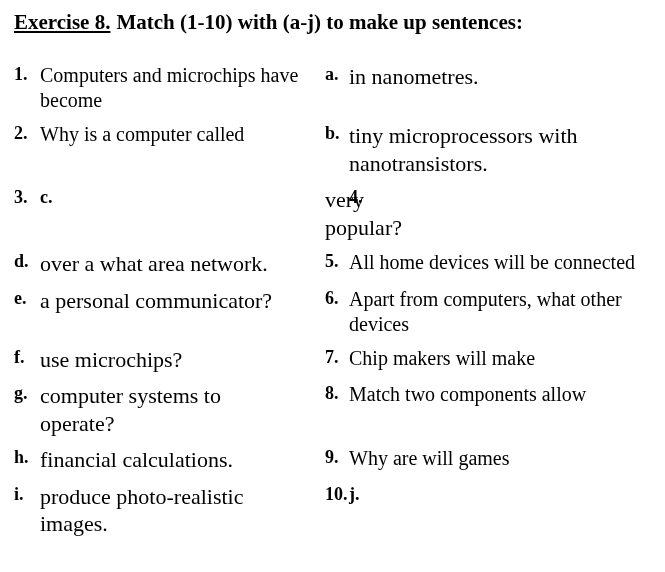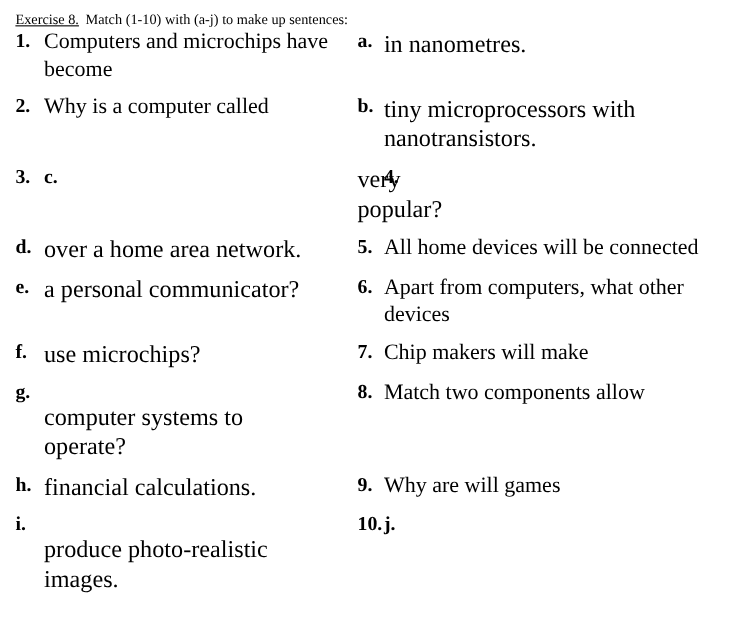--- a/index.html
+++ b/index.html
@@ -15,24 +15,24 @@
     overflow: hidden;
   }
   .page {
     position: relative;
     width: 665px;
     height: 572px;
     box-sizing: border-box;
     padding: 10px 14px 0 14px;
   }
   .exercise-heading {
-    font-size: 13px;
-    font-weight: normal;
+    font-size: 21px;
+    font-weight: bold;
     line-height: 1.2;
-    margin-bottom: 0;
+    margin-bottom: 28px;
     white-space: nowrap;
   }
   .exercise-heading .ex-label {
     text-decoration: underline;
   }
   .exercise-heading .ex-prompt {
     margin-left: 6px;
   }
   .match-grid {
     display: grid;
@@ -61,21 +61,20 @@
     padding-bottom: 9px;
     white-space: nowrap;
   }
   .right-text {
     font-size: 22px;
     line-height: 1.25;
     padding-bottom: 9px;
   }
   .justify-spread {
     text-align: justify;
-    margin-top: 20px;
   }
   .justify-spread > span {
     display: inline-block;
     width: 100%;
   }
   .spread-line {
     display: flex;
     justify-content: space-between;
     width: 100%;
   }
@@ -100,21 +99,21 @@
     <div class="left-text">Why is a computer called</div>
     <div class="letter">b.</div>
     <div class="right-text">tiny microprocessors with nanotransistors.</div>
 
     <div class="num">3.</div>
     <div class="letter">c.</div>
     <div class="right-text">very popular?</div>
 
     <div class="num">4.</div>
     <div class="letter">d.</div>
-    <div class="right-text">over a home area network.</div>
+    <div class="right-text">over a what area network.</div>
 
     <div class="num">5.</div>
     <div class="left-text">All home devices will be connected</div>
     <div class="letter">e.</div>
     <div class="right-text">a personal communicator?</div>
 
     <div class="num">6.</div>
     <div class="left-text">Apart from computers, what other devices</div>
     <div class="letter">f.</div>
     <div class="right-text">use microchips?</div>

